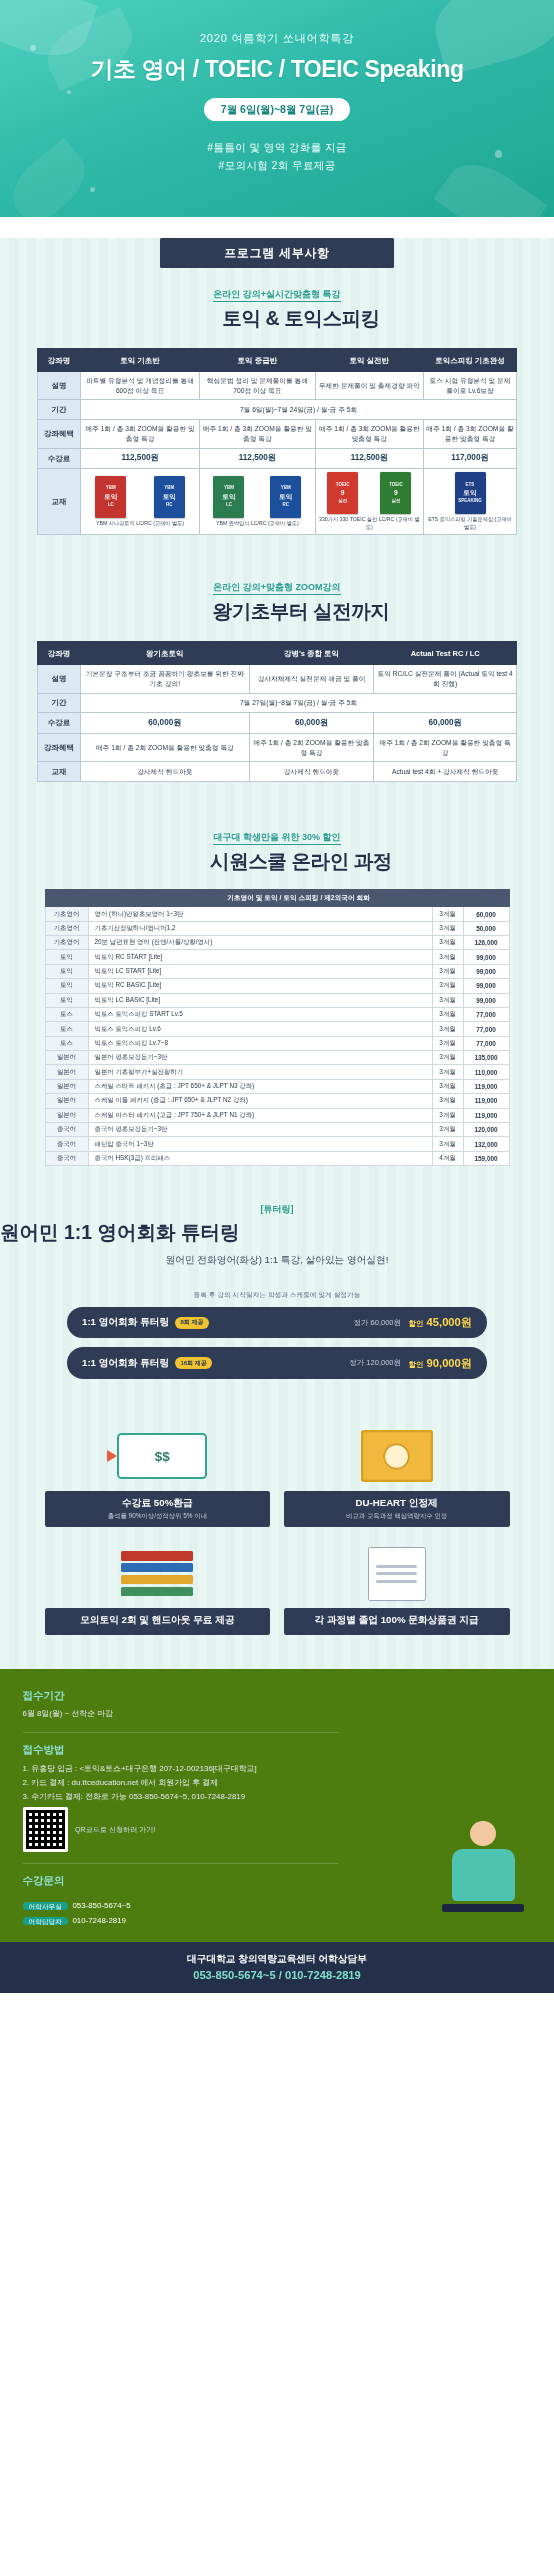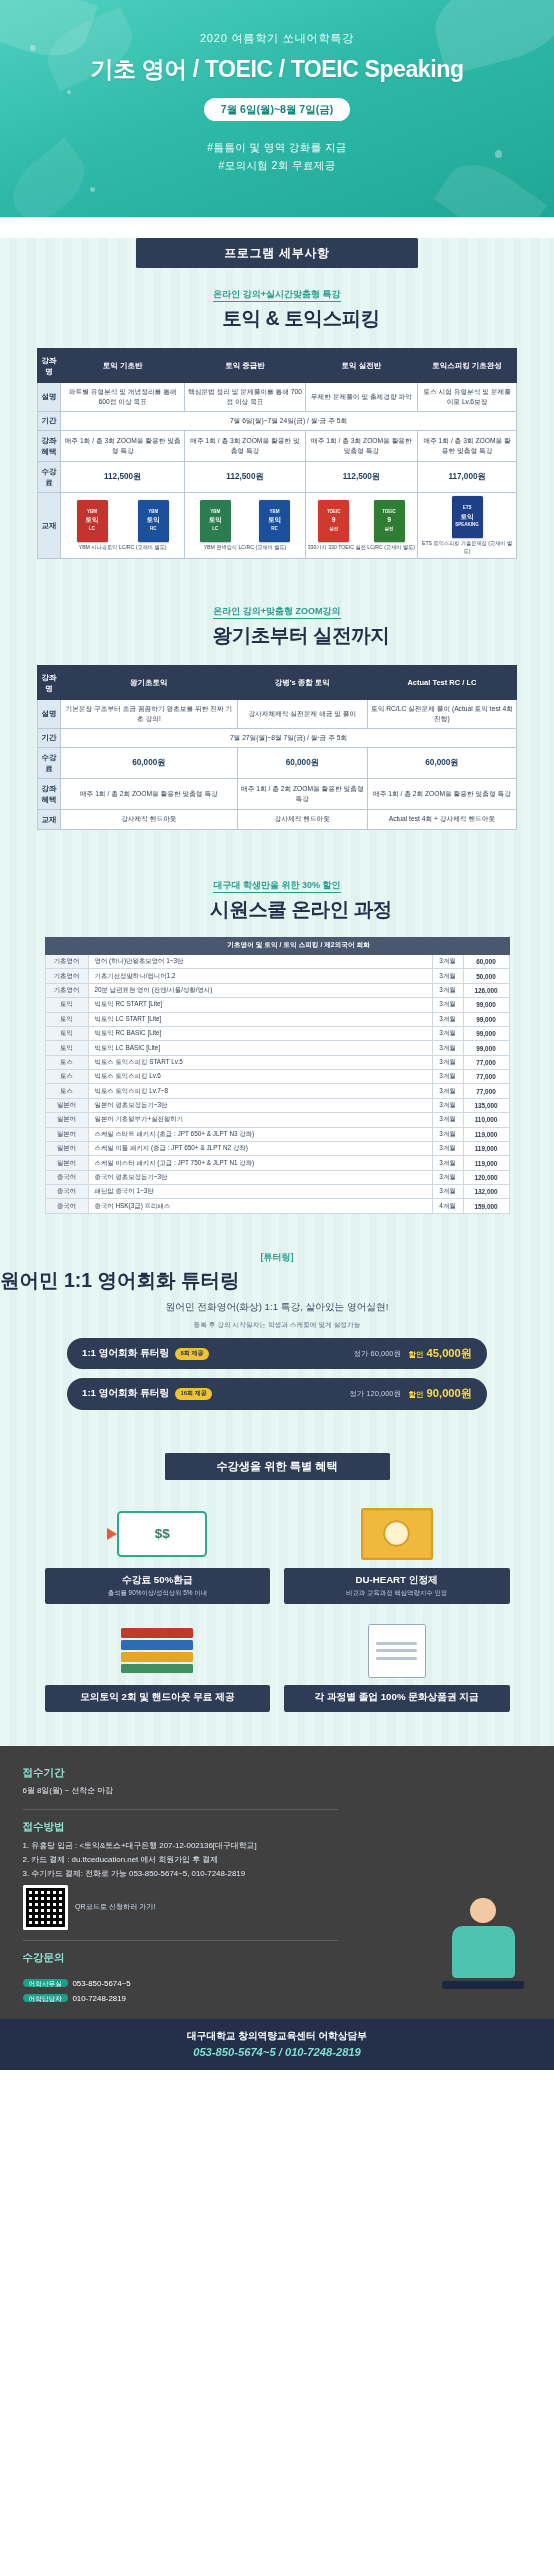--- a/index.html
+++ b/index.html
@@ -55,21 +55,21 @@
     padding: 0 0 0 0;
   }
 
   .section-band {
     background: #2e3c56;
     color: #fff;
     text-align: center;
     font-size: 12px;
     font-weight: bold;
     padding: 6.7px 0;
-    width: 282px;
+    width: 234px;
     margin: 21px auto 19.5px auto;
     border-radius: 1.5px;
     letter-spacing: 0.7px;
   }
 
   .sub-label { text-align: center; font-size: 9px; color: #2a9d8f; font-weight: bold; margin-bottom: 4.5px; }
   .sub-label .ul { border-bottom: 1.5px solid #2a9d8f; padding-bottom: 2px; }
   .big-title { text-align: center; font-size: 19.5px; font-weight: bold; color: #22304a; margin-bottom: 13.5px; letter-spacing: -0.4px; padding-left: 48px; }
 
   
@@ -77,21 +77,21 @@
   table.course { width: 100%; border-collapse: collapse; background: #fff; font-size: 6.7px; }
   table.course th, table.course td {
     border: 0.7px solid #b9c8d6;
     text-align: center;
     vertical-align: middle;
     padding: 3.7px 2.2px;
     line-height: 1.5;
     color: #2b3a4f;
   }
   table.course thead th { background: #2e3c56; color: #fff; font-size: 7.5px; padding: 5.2px 2.2px; border-color: #2e3c56; }
-  table.course td.rowhead { background: #dce8f2; font-weight: bold; width: 23px; font-size: 7.5px; }
+  table.course td.rowhead { background: #dce8f2; font-weight: bold; width: 43px; font-size: 7.5px; }
   table.course td.price { font-weight: bold; font-size: 8.2px; color: #1c3d5a; }
   .bookcell { padding: 3px 1.5px !important; }
   .book {
     width: 31px; height: 42px; margin: 0 auto 2.2px auto;
     border-radius: 1.5px; position: relative; overflow: hidden;
     box-shadow: 0 0.7px 1.5px rgba(0,0,0,.25);
     color: #fff; font-size: 4.5px; font-weight: bold;
     display: flex; flex-direction: column; align-items: center; justify-content: center; gap: 1.5px;
   }
   .books2 { display: flex; gap: 2.2px; justify-content: center; }
@@ -107,21 +107,21 @@
   }
   table.disc thead th { background: #49586f; color: #fff; font-size: 6.7px; padding: 3.7px 3px; border-color: #49586f; }
   table.disc td.cat { background: #eef3f8; width: 43px; }
   table.disc td.nm { text-align: left; padding-left: 6px; }
   table.disc td.pr { font-weight: bold; width: 46px; }
   table.disc td.hr { width: 31px; }
 
   
   .tutor-head { text-align: center; font-size: 9px; color: #2a9d8f; font-weight: bold; margin-bottom: 3px; }
   .tutor-title { text-align: left; font-size: 19.5px; font-weight: bold; color: #22304a; margin-bottom: 7.5px; }
-  .tutor-script { text-align: center; font-size: 9.7px; color: #3b4a62; margin-bottom: 7px; }
+  .tutor-script { text-align: center; font-size: 9.7px; color: #3b4a62; margin-bottom: 24px; }
   .tutor-note { text-align: center; font-size: 6.7px; color: #5a6a80; margin-bottom: 7.5px; }
   .tutor-row {
     width: 420px; margin: 0 auto 9px auto;
     background: #2e3c56; color: #fff; border-radius: 16.5px;
     display: flex; align-items: center; padding: 8.2px 15px; font-size: 9.7px; font-weight: bold;
   }
   .tutor-row .tname { flex: 0 0 auto; }
   .tutor-row .badge {
     background: #f0c330; color: #2e3c56; font-size: 6px; border-radius: 6px;
     padding: 1.5px 5.2px; margin-left: 6px; vertical-align: middle;
@@ -149,39 +149,39 @@
   .art-arrow { width: 0; height: 0; border-left: 10.5px solid #e85b3a; border-top: 6.7px solid transparent; border-bottom: 6.7px solid transparent; }
   .art-cert { width: 72px; height: 52px; background: #f0b93c; border-radius: 3px; position: relative; box-shadow: inset 0 0 0 2.2px #d89f22; }
   .art-cert:after { content:""; position:absolute; left:50%; top:50%; width:27px; height:27px; margin:-13.5px 0 0 -13.5px; border-radius:50%; background:#fff3cf; box-shadow: inset 0 0 0 2.2px #d89f22; }
   .art-books { display:flex; flex-direction:column; gap:2.2px; }
   .art-books i { display:block; width:72px; height:9.7px; border-radius:1.5px; }
   .art-paper { width: 58px; height: 54px; background:#fff; border:1.5px solid #9aa7b8; border-radius:2.2px; display:flex; flex-direction:column; justify-content:center; gap:4.5px; padding:0 7.5px;}
   .art-paper i { display:block; height:3px; background:#b9c4d2; border-radius:1.5px; }
 
   
   .footer {
-    background: #404040; color: #fff; position: relative; padding: 19.5px 22.5px 0 22.5px; overflow:hidden;
+    background: #4d7c0f; color: #fff; position: relative; padding: 19.5px 22.5px 0 22.5px; overflow:hidden;
   }
   .f-head { font-size: 10.5px; font-weight: bold; color: #8fe3d4; margin-bottom: 4.5px; }
   .f-line { font-size: 7.9px; line-height: 1.8; color: #e4ebf4; }
   .f-sep { height: 0.7px; background: rgba(255,255,255,.18); margin: 10.5px 0; width: 315px; }
   .qr { width: 45px; height: 45px; background:#fff; padding:3px; border-radius:1.5px; }
   .qr-grid { width:100%; height:100%; background:
       repeating-linear-gradient(90deg,#000 0 3px,#fff 3px 6px),
       repeating-linear-gradient(0deg,#000 0 3px,transparent 3px 6px);
       background-blend-mode: multiply; }
   .qr-row { display:flex; align-items:center; gap:7.5px; margin-top: 3px; }
   .qr-cap { font-size: 7.1px; color: #cfe0ee; }
   .f-contact { font-size: 7.9px; line-height: 1.9; margin-top: 10.5px; }
   .f-contact .tag { background:#17a08c; color:#fff; border-radius:6.7px; padding:0.7px 6px; font-size:6.7px; margin-right:4.5px; }
   .f-bottom {
     margin: 13.5px -22.5px 0 -22.5px; background: #243049; text-align: center; padding: 10.5px 0 12px 0;
   }
   .f-bottom .org { font-size: 9.7px; font-weight: bold; color: #fff; }
-  .f-bottom .tel { font-size: 11.2px; font-weight: bold; color: #7fe0cf; margin-top: 3px; font-style: italic; }
+  .f-bottom .tel { font-size: 11.2px; font-weight: bold; color: #7fe0cf; margin-top: 3px; }
   .f-person { position: absolute; right: 30px; bottom: 82px; width: 82px; height: 90px; }
   .f-person .head { width: 25.5px; height: 25.5px; border-radius: 50%; background: #f2c9a0; margin: 0 auto; }
   .f-person .body { width: 63px; height: 52px; background: #4ec4b0; border-radius: 10.5px 10.5px 4.5px 4.5px; margin: 3px auto 0 auto; }
   .f-person .desk { width: 82px; height: 7.5px; background: #1b2740; border-radius: 2.2px; margin-top: 3px; }
 </style>
 </head>
 <body>
 
 <div class="page">
 
@@ -507,21 +507,20 @@
     </div>
     <div class="tutor-row">
       <span class="tname">1:1 영어회화 튜터링</span>
       <span class="badge">16회 제공</span>
       <span class="spacer"></span>
       <span class="orig">정가 120,000원</span>
       <span class="sale"><small>할인</small> <span>90,000원</span></span>
     </div>
 
     <div style="height:34px"></div>
-    <div class="benefit-band">수강생을 위한 특별 혜택</div>
     <div class="ben-grid">
       <div class="ben-card">
         <div class="ben-art">
           <div class="art-arrow"></div>
           <div class="art-money">$$</div>
         </div>
         <div class="ben-bar">
           <div class="t">수강료 50%환급</div>
           <div class="s">출석률 90%이상/성적상위 5% 이내</div>
         </div>

